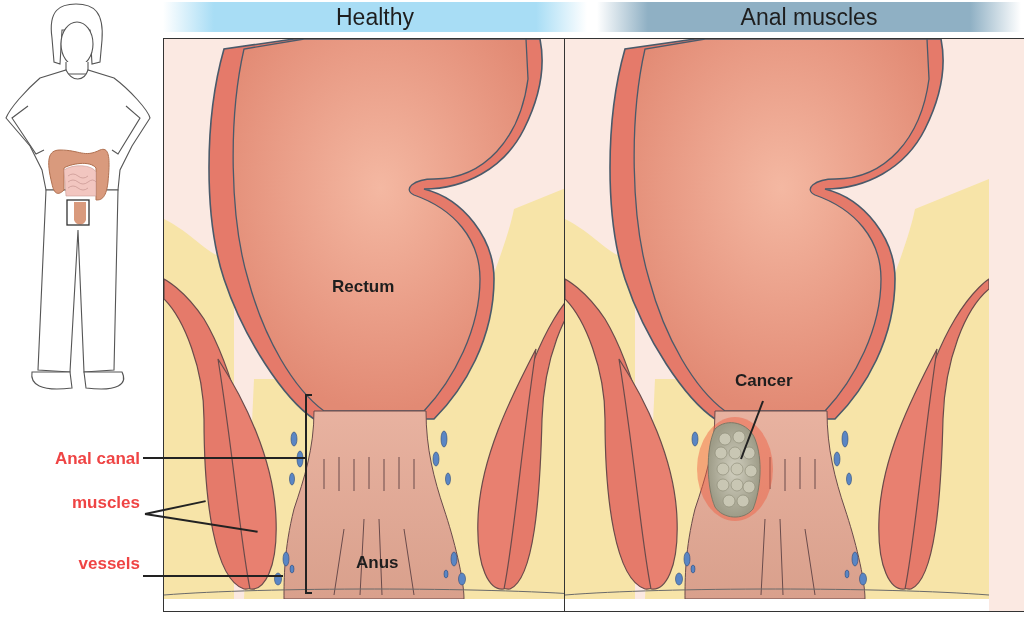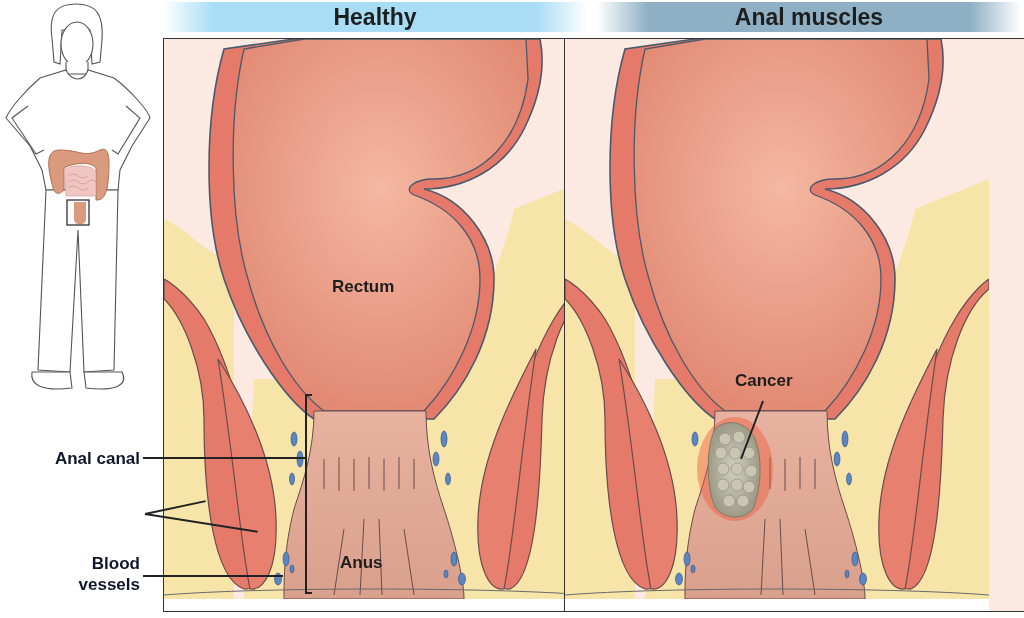--- a/index.html
+++ b/index.html
@@ -1,26 +1,26 @@
 <!DOCTYPE html>
 <html><head>
 <meta charset="utf-8">
 <style>
   html,body{margin:0;padding:0;background:#ffffff;}
   body{width:1024px;height:618px;position:relative;overflow:hidden;font-family:"Liberation Sans",sans-serif;}
   .figure{position:absolute;left:0;top:0;width:160px;height:400px;}
   .panel{position:absolute;top:38px;width:478px;height:574px;border:1.5px solid #333;box-sizing:border-box;overflow:hidden;background:#fbe9e2;}
   .panel.left{left:163px;}
   .panel.right{left:564px;}
-  .banner{position:absolute;top:2px;height:30px;display:flex;align-items:center;justify-content:center;font-weight:bold;font-size:23px;color:#1e1e1e;}
+  .banner{position:absolute;top:2px;height:30px;display:flex;align-items:center;justify-content:center;font-weight:normal;font-size:23px;color:#1e1e1e;}
   .banner.healthy{left:163px;width:424px;background:linear-gradient(to right,rgba(168,221,245,0) 0%,#a8ddf5 12%,#a8ddf5 88%,rgba(168,221,245,0) 100%);}
   .banner.cancer{left:597px;width:424px;background:linear-gradient(to right,rgba(143,176,196,0) 0%,#8fb0c4 12%,#8fb0c4 88%,rgba(143,176,196,0) 100%);}
   .panel svg{position:absolute;left:0;top:0;}
   .lbl{position:absolute;font-weight:bold;font-size:17px;color:#1e1e1e;line-height:20px;}
-  .side-lbl{position:absolute;font-weight:bold;font-size:17px;color:#0f172a;text-align:right;line-height:21px;width:140px;}
+  .side-lbl{position:absolute;font-weight:bold;font-size:17px;color:#ef4444;text-align:right;line-height:21px;width:140px;}
   .leader{position:absolute;background:#222;height:2px;transform-origin:left center;}
 </style>
 </head>
 <body>
 
 <div class="figure">
   <svg width="160" height="400" viewBox="0 0 160 400">
     <g fill="#fff" stroke="#555" stroke-width="1.1">
 
       <path d="M52 38 C48 10 60 4 76 4 C94 4 104 12 102 40 L100 62 L92 64 L90 30 L62 30 L60 64 L54 62 Z"></path>
@@ -105,21 +105,21 @@
       <ellipse cx="298" cy="540" rx="3.5" ry="6"></ellipse>
       <ellipse cx="282" cy="535" rx="2" ry="4"></ellipse>
     </g>
 
     <path d="M0 556 C100 548 320 548 424 556" fill="none" stroke="#6a6a6a" stroke-width="1"></path>
     <rect x="0" y="560" width="424" height="14" fill="#ffffff"></rect>
 
     <path d="M148 356 L142 356 L142 554 L148 554" fill="none" stroke="#222" stroke-width="2"></path>
   </svg>
   <div class="lbl" style="left:168px;top:238px;">Rectum</div>
-  <div class="lbl" style="left:176px;top:514px;">Anus</div>
+  <div class="lbl" style="left:192px;top:514px;">Anus</div>
 </div>
 
 <div class="panel right">
   <svg width="424" height="574" viewBox="0 0 424 574">
     <defs>
       <radialGradient id="rg2" cx="50%" cy="40%" r="60%">
         <stop offset="0%" stop-color="#f4b8a2"></stop>
         <stop offset="100%" stop-color="#e28a74"></stop>
       </radialGradient>
       <linearGradient id="an2" x1="0" y1="0" x2="0" y2="1">
@@ -185,21 +185,21 @@
   </svg>
   <div class="lbl" style="left:170px;top:332px;">Cancer</div>
 </div>
 
 <div class="side-lbl" style="left:0;top:448px;">
   <span>Anal canal</span>
 </div>
 <div class="leader" style="left:143px;top:457px;width:162px;"></div>
 
 <div class="side-lbl" style="left:0;top:492px;">
+  <div>muscles</div>
 </div>
 <div class="leader" style="left:145px;top:513px;width:62px;transform:rotate(-12deg);"></div>
 <div class="leader" style="left:145px;top:513px;width:114px;transform:rotate(9deg);"></div>
 
 <div class="side-lbl" style="left:0;top:553px;">
-  <div>Blood</div>
   <div>vessels</div>
 </div>
 <div class="leader" style="left:143px;top:575px;width:140px;"></div>
 
 </body></html>

